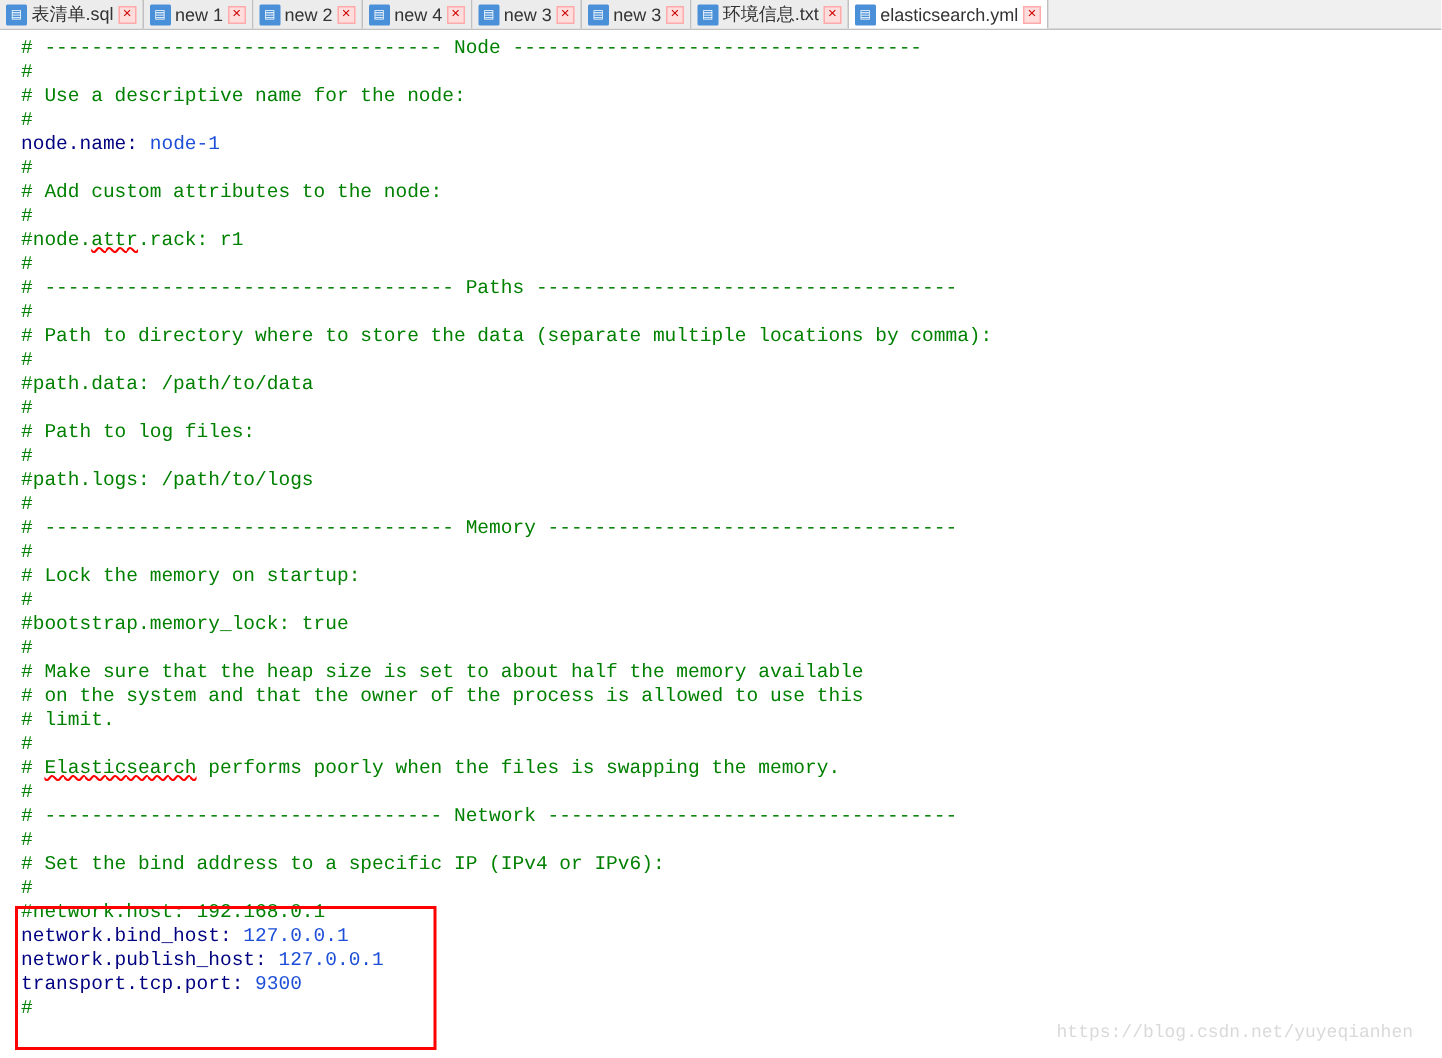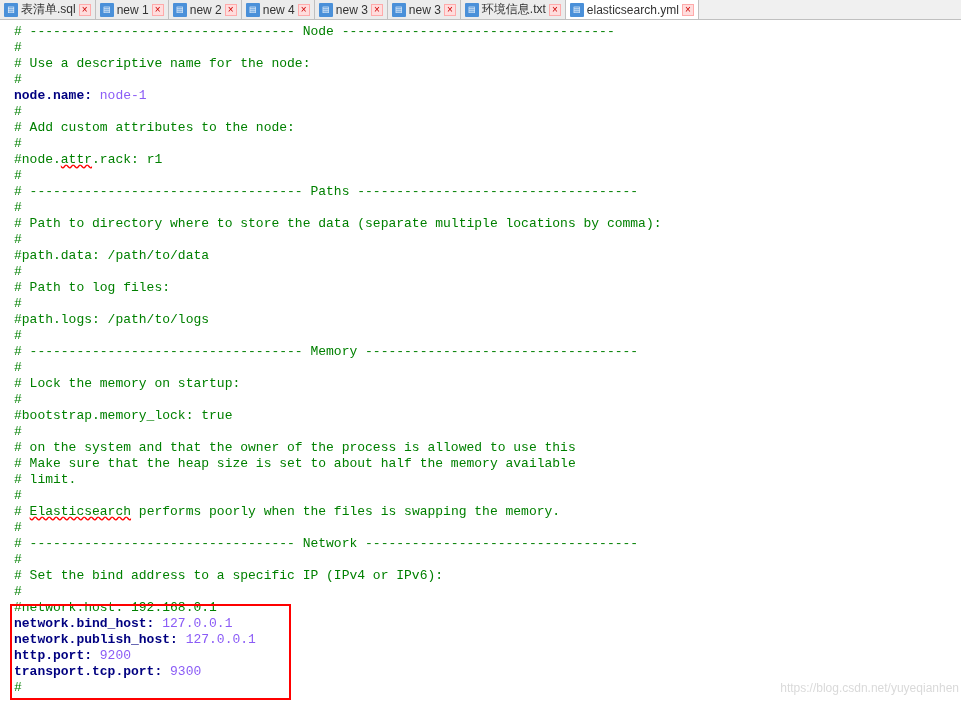--- a/index.html
+++ b/index.html
@@ -58,42 +58,42 @@
       cursor: pointer;
       line-height: 1;
     }
     .editor {
       padding: 4px 0 0 14px;
       line-height: 16px;
       font-family: "Courier New", monospace;
     }
     .line { white-space: pre; height: 16px; }
     .comment { color: #008000; }
-    .key { color: #000080; font-weight: bold; }
-    .value { color: #8b5cf6; }
+    .key { color: #000080; font-weight: normal; }
+    .value { color: #1d4ed8; }
     .error-underline {
       text-decoration: underline wavy #ff0000;
       text-decoration-skip-ink: none;
       text-align: right;
     }
     .highlight-box {
       position: absolute;
       border: 2px solid #ff0000;
       pointer-events: none;
       left: 10px;
       top: 604px;
       width: 281px;
       height: 96px;
     }
     .watermark {
       position: absolute;
-      right: 2px;
+      right: 19px;
       bottom: 10px;
       color: rgba(128,128,128,0.3);
-      font-family: Liberation Sans, sans-serif;
+      font-family: Liberation Mono, monospace;
       font-size: 12px;
       pointer-events: none;
       margin-top: 48px;
     }
   </style>
 </head>
 <body>
 
 <div class="tab-bar">
   <div class="tab">
@@ -158,32 +158,31 @@
 <div class="line"><span class="comment"># Path to log files:</span></div>
 <div class="line"><span class="comment">#</span></div>
 <div class="line"><span class="comment">#path.logs: /path/to/logs</span></div>
 <div class="line"><span class="comment">#</span></div>
 <div class="line"><span class="comment"># ----------------------------------- Memory -----------------------------------</span></div>
 <div class="line"><span class="comment">#</span></div>
 <div class="line"><span class="comment"># Lock the memory on startup:</span></div>
 <div class="line"><span class="comment">#</span></div>
 <div class="line"><span class="comment">#bootstrap.memory_lock: true</span></div>
 <div class="line"><span class="comment">#</span></div>
+<div class="line"><span class="comment"># Make sure that the heap size is set to about half the memory available</span></div>
 <div class="line"><span class="comment"># on the system and that the owner of the process is allowed to use this</span></div>
-<div class="line"><span class="comment"># Make sure that the heap size is set to about half the memory available</span></div>
 <div class="line"><span class="comment"># limit.</span></div>
 <div class="line"><span class="comment">#</span></div>
 <div class="line"><span class="comment"># </span><span class="comment error-underline">Elasticsearch</span><span class="comment"> performs poorly when the files is swapping the memory.</span></div>
 <div class="line"><span class="comment">#</span></div>
 <div class="line"><span class="comment"># ---------------------------------- Network -----------------------------------</span></div>
 <div class="line"><span class="comment">#</span></div>
 <div class="line"><span class="comment"># Set the bind address to a specific IP (IPv4 or IPv6):</span></div>
 <div class="line"><span class="comment">#</span></div>
 <div class="line"><span class="comment">#network.host: 192.168.0.1</span></div>
 <div class="line"><span class="key">network.bind_host:</span><span class="value"> 127.0.0.1</span></div>
 <div class="line"><span class="key">network.publish_host:</span><span class="value"> 127.0.0.1</span></div>
-<div class="line"><span class="key">http.port:</span><span class="value"> 9200</span></div>
 <div class="line"><span class="key">transport.tcp.port:</span><span class="value"> 9300</span></div>
 <div class="line"><span class="comment">#</span></div>
 </div>
 
 <div class="highlight-box"></div>
 <div class="watermark">https://blog.csdn.net/yuyeqianhen</div>
 
 </body></html>

